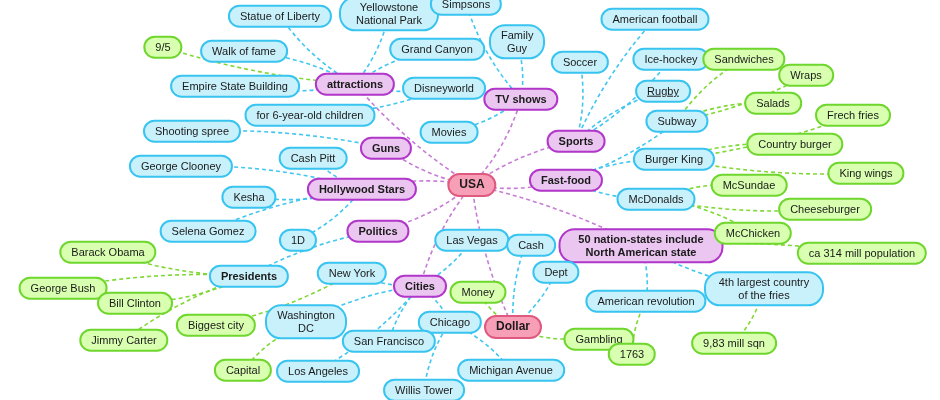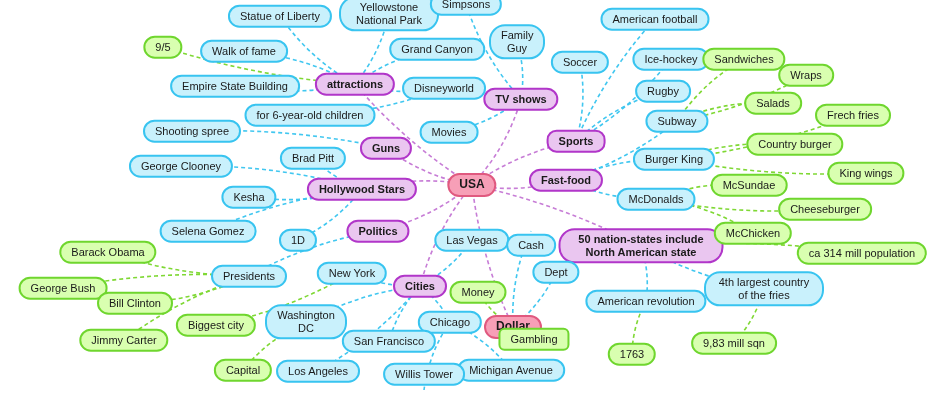--- a/index.html
+++ b/index.html
@@ -127,78 +127,78 @@
       <path d="M 641 246 Q 698.5398974086689 278.827735319389 764 289" fill="none" stroke="#41c7f0" stroke-width="1.6" stroke-dasharray="4 3"></path>
       <path d="M 641 246 Q 751.8798999771473 237.50601500720617 862 253" fill="none" stroke="#7fd834" stroke-width="1.6" stroke-dasharray="4 3"></path>
       <path d="M 646 301 Q 632.64 325.82 632 354" fill="none" stroke="#7fd834" stroke-width="1.6" stroke-dasharray="4 3"></path>
       <path d="M 764 289 Q 755.48 319.6 734 343" fill="none" stroke="#7fd834" stroke-width="1.6" stroke-dasharray="4 3"></path>
     </svg>
   <div id="nodes">
       <div class="node root" style="left: 472px; top: 185px;">USA</div>
       <div class="node root" style="left: 513px; top: 327px;">Dollar</div>
       <div class="node category" style="left: 355px; top: 84px;">attractions</div>
       <div class="node category" style="left: 521px; top: 99px;">TV shows</div>
-      <div class="node category" style="left: 576px; top: 141px; border-radius: 10px;">Sports</div>
+      <div class="node category" style="left: 576px; top: 141px;">Sports</div>
       <div class="node category" style="left: 566px; top: 180px;">Fast-food</div>
       <div class="node category" style="left: 386px; top: 148px;">Guns</div>
       <div class="node category" style="left: 362px; top: 189px;">Hollywood Stars</div>
       <div class="node category" style="left: 378px; top: 231px;">Politics</div>
       <div class="node category" style="left: 420px; top: 286px;">Cities</div>
       <div class="node category wrap" style="left: 641px; top: 246px; width: 165px;">50 nation-states include North American state</div>
       <div class="node topic" style="left: 280px; top: 16px;">Statue of Liberty</div>
       <div class="node topic wrap" style="left: 389px; top: 14px; width: 100px;">Yellowstone National Park</div>
       <div class="node topic" style="left: 466px; top: 4px;">Simpsons</div>
       <div class="node topic" style="left: 655px; top: 19px;">American football</div>
       <div class="node topic" style="left: 244px; top: 51px;">Walk of fame</div>
       <div class="node topic" style="left: 437px; top: 49px;">Grand Canyon</div>
       <div class="node topic wrap" style="left: 517px; top: 42px; width: 56px;">Family Guy</div>
       <div class="node topic" style="left: 580px; top: 62px;">Soccer</div>
       <div class="node topic" style="left: 671px; top: 59px;">Ice-hockey</div>
       <div class="node topic" style="left: 235px; top: 86px;">Empire State Building</div>
       <div class="node topic" style="left: 444px; top: 88px;">Disneyworld</div>
-      <div class="node topic" style="left: 663px; top: 91px;">Rugby</div>
+      <div class="node topic" style="left: 663px; top: 91px; text-decoration: underline;">Rugby</div>
       <div class="node topic" style="left: 677px; top: 121px;">Subway</div>
       <div class="node topic" style="left: 310px; top: 115px;">for 6-year-old children</div>
       <div class="node topic" style="left: 449px; top: 132px;">Movies</div>
       <div class="node topic" style="left: 192px; top: 131px;">Shooting spree</div>
-      <div class="node topic" style="left: 313px; top: 158px;">Brad Pitt</div>
+      <div class="node topic" style="left: 313px; top: 158px;">Cash Pitt</div>
       <div class="node topic" style="left: 674px; top: 159px;">Burger King</div>
       <div class="node topic" style="left: 181px; top: 166px;">George Clooney</div>
       <div class="node topic" style="left: 656px; top: 199px;">McDonalds</div>
       <div class="node topic" style="left: 249px; top: 197px;">Kesha</div>
       <div class="node topic" style="left: 208px; top: 231px;">Selena Gomez</div>
       <div class="node topic" style="left: 298px; top: 240px;">1D</div>
       <div class="node topic" style="left: 472px; top: 240px;">Las Vegas</div>
       <div class="node topic" style="left: 531px; top: 231px; margin-top: 14px;">Cash</div>
-      <div class="node topic" style="left: 249px; top: 276px;">Presidents</div>
+      <div class="node topic" style="left: 249px; top: 276px; font-weight: bold;">Presidents</div>
       <div class="node topic" style="left: 352px; top: 273px;">New York</div>
       <div class="node topic" style="left: 556px; top: 272px;">Dept</div>
       <div class="node topic wrap" style="left: 306px; top: 322px; width: 82px;">Washington DC</div>
       <div class="node topic" style="left: 450px; top: 322px;">Chicago</div>
       <div class="node topic" style="left: 389px; top: 341px;">San Francisco</div>
       <div class="node topic" style="left: 646px; top: 301px;">American revolution</div>
       <div class="node topic wrap" style="left: 764px; top: 289px; width: 120px;">4th largest country of the fries</div>
       <div class="node topic" style="left: 511px; top: 370px;">Michigan Avenue</div>
-      <div class="node topic" style="left: 424px; top: 374px;">Willis Tower</div>
+      <div class="node topic" style="left: 424px; top: 390px;">Willis Tower</div>
       <div class="node topic" style="left: 318px; top: 371px;">Los Angeles</div>
       <div class="node leaf" style="left: 163px; top: 47px;">9/5</div>
       <div class="node leaf" style="left: 744px; top: 59px;">Sandwiches</div>
       <div class="node leaf" style="left: 806px; top: 75px;">Wraps</div>
       <div class="node leaf" style="left: 773px; top: 103px;">Salads</div>
       <div class="node leaf" style="left: 853px; top: 115px;">Frech fries</div>
       <div class="node leaf" style="left: 795px; top: 144px;">Country burger</div>
       <div class="node leaf" style="left: 866px; top: 173px;">King wings</div>
       <div class="node leaf" style="left: 749px; top: 185px;">McSundae</div>
       <div class="node leaf" style="left: 825px; top: 209px;">Cheeseburger</div>
       <div class="node leaf" style="left: 753px; top: 233px;">McChicken</div>
       <div class="node leaf" style="left: 862px; top: 253px;">ca 314 mill population</div>
       <div class="node leaf" style="left: 108px; top: 252px;">Barack Obama</div>
       <div class="node leaf" style="left: 63px; top: 288px;">George Bush</div>
       <div class="node leaf" style="left: 135px; top: 303px;">Bill Clinton</div>
       <div class="node leaf" style="left: 216px; top: 325px;">Biggest city</div>
       <div class="node leaf" style="left: 124px; top: 340px;">Jimmy Carter</div>
       <div class="node leaf" style="left: 243px; top: 370px;">Capital</div>
       <div class="node leaf" style="left: 478px; top: 292px;">Money</div>
-      <div class="node leaf" style="left: 534px; top: 339px; border-radius: 6px;">Gambling</div>
+      <div class="node leaf" style="left: 599px; top: 339px;">Gambling</div>
       <div class="node leaf" style="left: 632px; top: 354px;">1763</div>
       <div class="node leaf" style="left: 734px; top: 343px;">9,83 mill sqn</div>
     </div>
 </div>
 
 </body></html>

